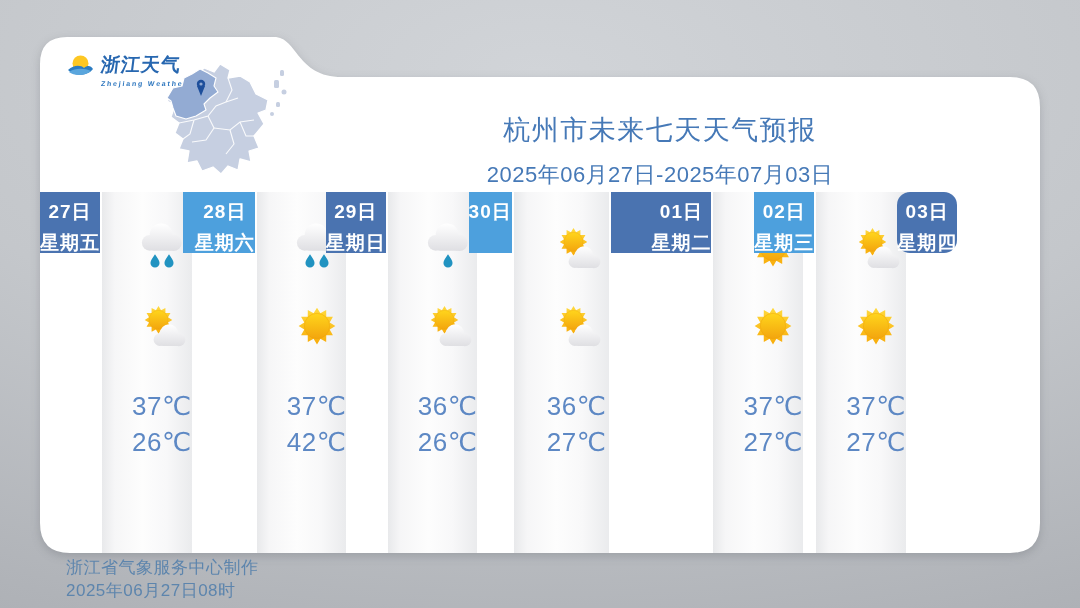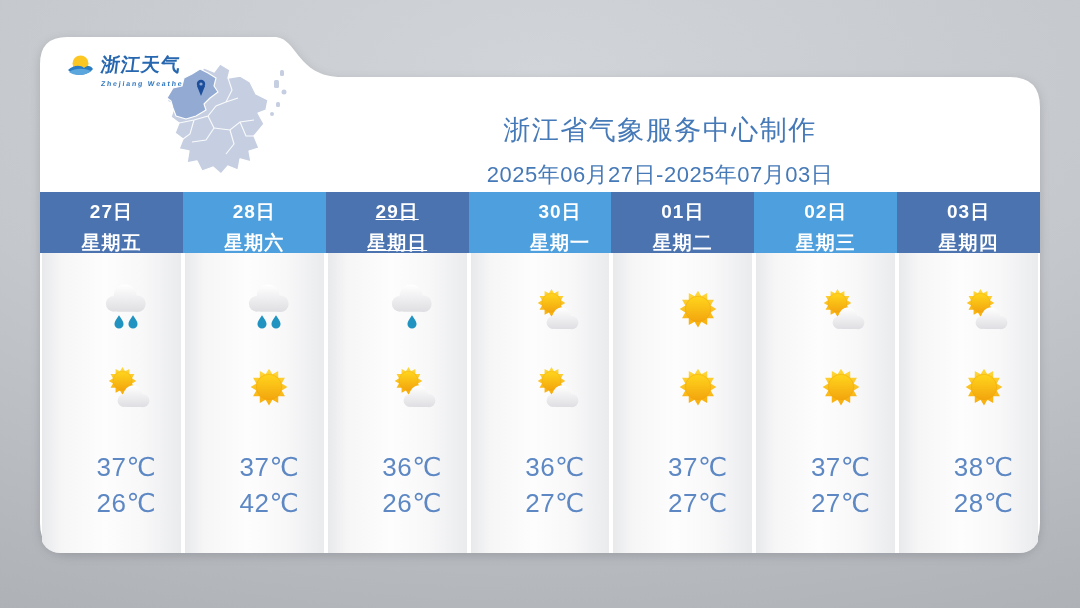--- a/index.html
+++ b/index.html
@@ -14,21 +14,21 @@
   .logo-texts{display:flex;flex-direction:column;}
   .logo-cn{font-size:19px;font-weight:bold;color:#2767b0;transform:skewX(-7deg);letter-spacing:1px;}
   .logo-en{font-size:7px;color:#2e77bf;letter-spacing:1.8px;font-weight:bold;margin-top:2px;transform:skewX(-7deg);}
   .map{position:absolute;left:146px;top:56px;}
   
   .titles{position:absolute;left:380px;top:112px;width:560px;text-align:center;color:#4679b7;}
   .title{font-size:27px;letter-spacing:1.5px;}
   .daterange{font-size:22px;margin-top:12px;letter-spacing:.5px;}
   
   .columns{position:absolute;left:40px;top:192px;width:1000px;height:361px;display:flex;border-radius:0 0 20px 20px;overflow:hidden;}
-  .col{flex:1;display:flex;flex-direction:column;min-width:0;}
+  .col{flex:1;display:flex;flex-direction:row;min-width:0;}
   .col-header{height:61px;text-align:center;color:#ffffff;flex:none;}
   .col-date{font-size:19px;font-weight:bold;margin-top:7px;letter-spacing:1px;}
   .col-week{font-size:19px;font-weight:bold;margin-top:5px;letter-spacing:1px;}
   .col-body{
     flex:1;margin:0 2px;
     background:linear-gradient(90deg,#e8e9eb 0%,#f6f6f7 14%,#fdfdfd 45%,#f8f8f9 72%,#eaebed 100%);
     display:flex;flex-direction:column;align-items:center;padding-left:30px;
   }
   .wicon{width:56px;height:56px;flex:none;}
   .wicon.top{margin-top:28px;}
@@ -135,21 +135,21 @@
       <circle cx="126" cy="58" r="2"></circle>
     </g>
     <g>
       <polygon points="51,30 59,30 55,40" fill="#1d4e9b"></polygon>
       <circle cx="55" cy="28" r="4.2" fill="#1d4e9b"></circle>
       <circle cx="55" cy="28" r="1.6" fill="#93abd3"></circle>
     </g>
   </svg>
 
   <div class="titles">
-    <div class="title">浙江省气象服务中心制作</div>
+    <div class="title">杭州市未来七天天气预报</div>
     <div class="daterange">2025年06月27日-2025年07月03日</div>
   </div>
 
   <div class="columns" id="columns">
       <div class="col">
         <div class="col-header" style="background: rgb(74, 115, 176);">
           <div class="col-date">27日</div>
           <div class="col-week">星期五</div>
         </div>
         <div class="col-body">
@@ -159,75 +159,74 @@
           <svg class="wicon bot" viewBox="0 0 64 64">
             <use href="#icon-sun-cloud"></use>
           </svg>
           <div class="temps">
             <div>37℃</div>
             <div>26℃</div>
           </div>
         </div>
       </div>
       <div class="col">
-        <div class="col-header" style="background: rgb(77, 160, 221);">
+        <div class="col-header" style="background: rgb(77, 160, 221); padding-left: 12px;">
           <div class="col-date">28日</div>
           <div class="col-week">星期六</div>
         </div>
         <div class="col-body">
           <svg class="wicon top" viewBox="0 0 64 64">
             <use href="#icon-rain"></use>
           </svg>
           <svg class="wicon bot" viewBox="0 0 64 64">
             <use href="#icon-sun"></use>
           </svg>
           <div class="temps">
             <div>37℃</div>
             <div>42℃</div>
           </div>
         </div>
       </div>
       <div class="col">
-        <div class="col-header" style="background: rgb(74, 115, 176); text-decoration: underline;">
+        <div class="col-header" style="background: rgb(74, 115, 176);">
           <div class="col-date">29日</div>
           <div class="col-week">星期日</div>
         </div>
         <div class="col-body">
           <svg class="wicon top" viewBox="0 0 64 64">
             <use href="#icon-rain-light"></use>
           </svg>
           <svg class="wicon bot" viewBox="0 0 64 64">
             <use href="#icon-sun-cloud"></use>
           </svg>
           <div class="temps">
             <div>36℃</div>
             <div>26℃</div>
           </div>
         </div>
       </div>
       <div class="col">
-        <div class="col-header" style="background: rgb(77, 160, 221); padding-left: 40px;">
+        <div class="col-header" style="background: rgb(77, 160, 221);">
           <div class="col-date">30日</div>
-          <div class="col-week">星期一</div>
         </div>
         <div class="col-body">
           <svg class="wicon top" viewBox="0 0 64 64">
             <use href="#icon-sun-cloud"></use>
           </svg>
           <svg class="wicon bot" viewBox="0 0 64 64">
             <use href="#icon-sun-cloud"></use>
           </svg>
           <div class="temps">
             <div>36℃</div>
             <div>27℃</div>
           </div>
         </div>
       </div>
       <div class="col">
-        <div class="col-header" style="background: rgb(74, 115, 176);">
+        <div class="col-header" style="background: rgb(74, 115, 176); padding-left: 40px;">
           <div class="col-date">01日</div>
           <div class="col-week">星期二</div>
         </div>
         <div class="col-body">
           <svg class="wicon top" viewBox="0 0 64 64">
             <use href="#icon-sun"></use>
           </svg>
           <svg class="wicon bot" viewBox="0 0 64 64">
             <use href="#icon-sun"></use>
           </svg>
@@ -249,33 +248,25 @@
           <svg class="wicon bot" viewBox="0 0 64 64">
             <use href="#icon-sun"></use>
           </svg>
           <div class="temps">
             <div>37℃</div>
             <div>27℃</div>
           </div>
         </div>
       </div>
       <div class="col">
-        <div class="col-header" style="background: rgb(74, 115, 176);">
+        <div class="col-header" style="background: rgb(74, 115, 176); border-radius: 13px;">
           <div class="col-date">03日</div>
           <div class="col-week">星期四</div>
         </div>
-        <div class="col-body">
-          <svg class="wicon top" viewBox="0 0 64 64">
-            <use href="#icon-sun-cloud"></use>
-          </svg>
-          <svg class="wicon bot" viewBox="0 0 64 64">
-            <use href="#icon-sun"></use>
-          </svg>
-          <div class="temps">
-            <div>38℃</div>
-            <div>28℃</div>
-          </div>
-        </div>
       </div>
     </div>
 
+  <div class="footer">
+    <div>浙江省气象服务中心制作</div>
+    <div>2025年06月27日08时</div>
+  </div>
 
 </div>
 
 </body></html>

